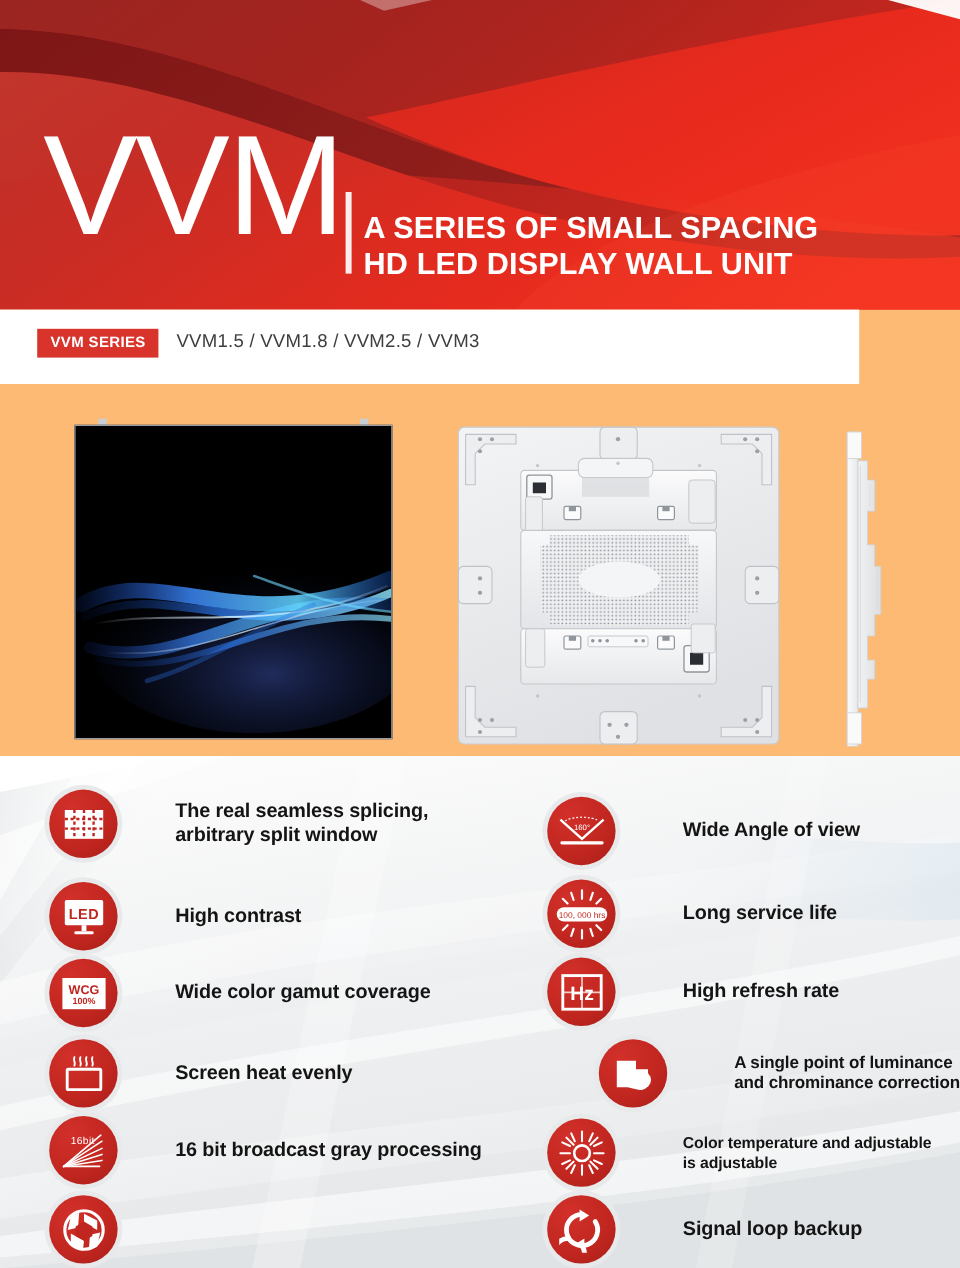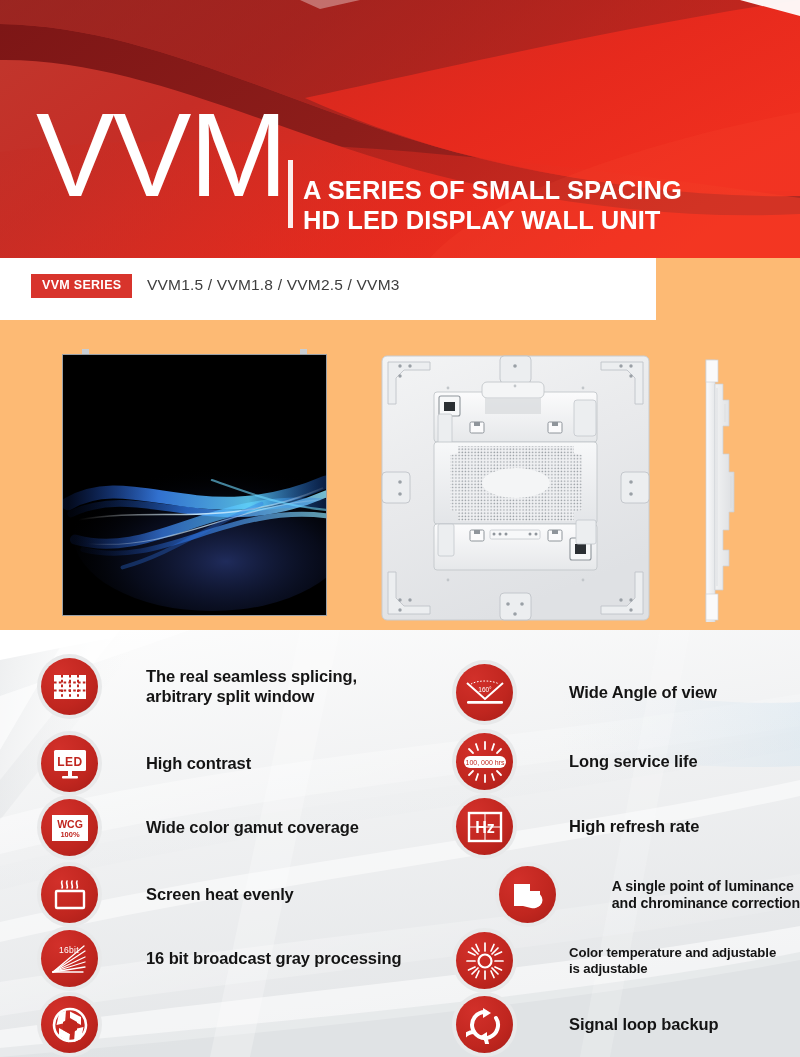--- a/index.html
+++ b/index.html
@@ -72,21 +72,21 @@
     background: #ffffff;
     opacity: 0.92;
     z-index: 5;
   }
 
   
   .series-bar {
     position: absolute;
     left: 0;
     top: 258px;
-    width: 656px;
+    width: 716px;
     height: 62px;
     background: #ffffff;
   }
   .series-badge {
     position: absolute;
     left: 31px;
     top: 16px;
     background: #d8342c;
     color: #ffffff;
     font-weight: bold;

